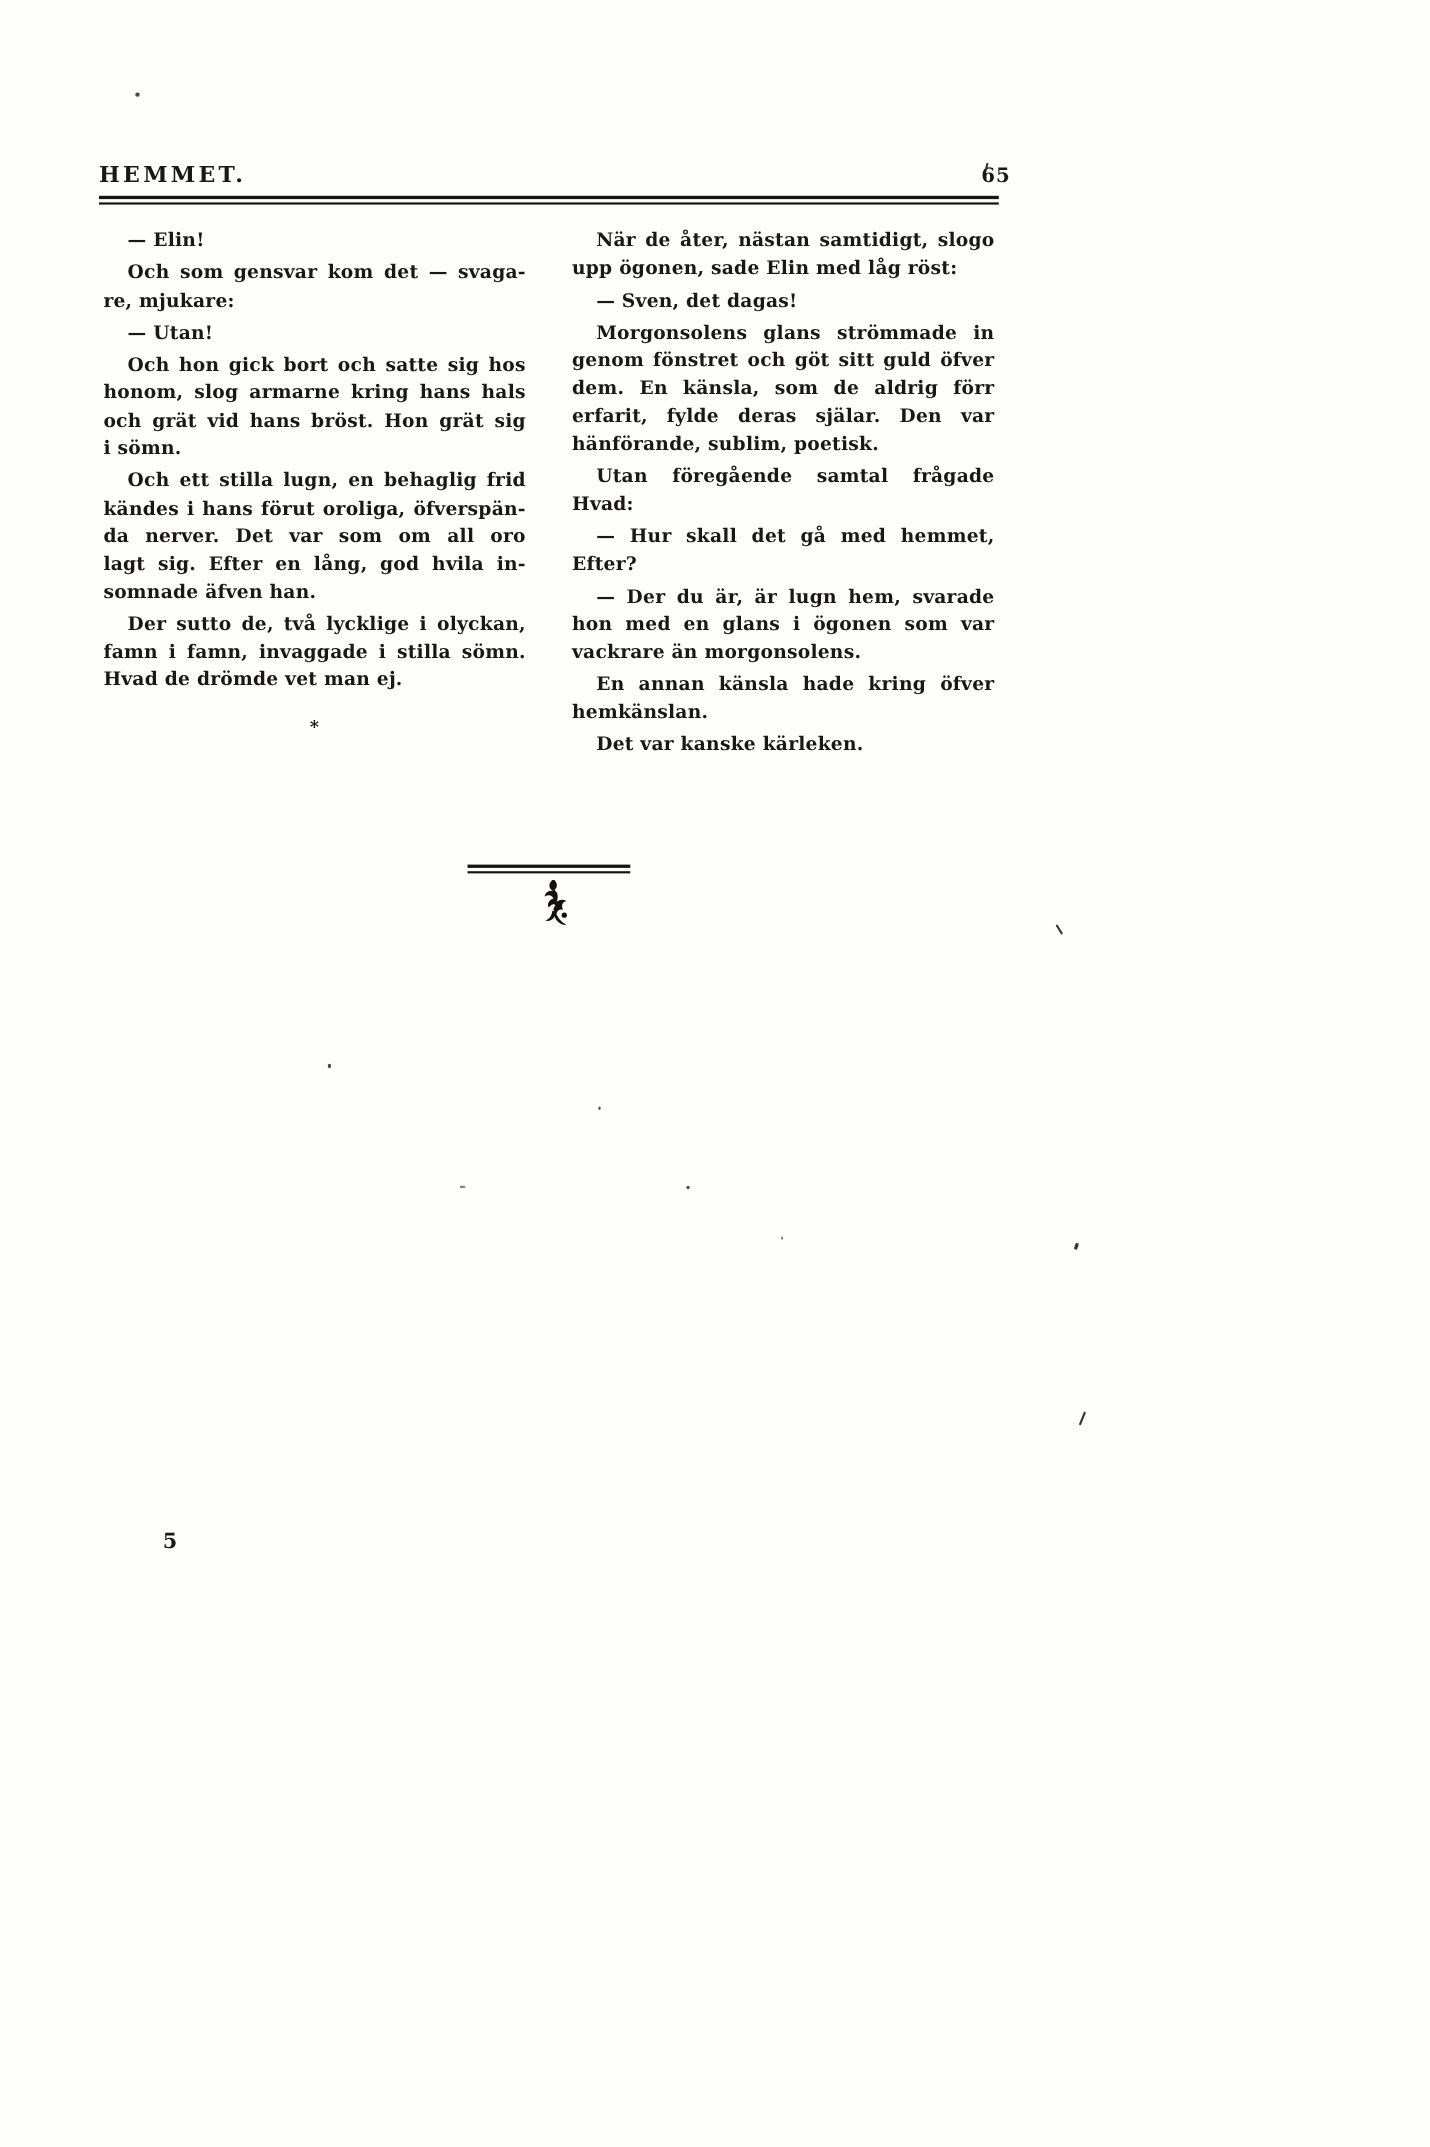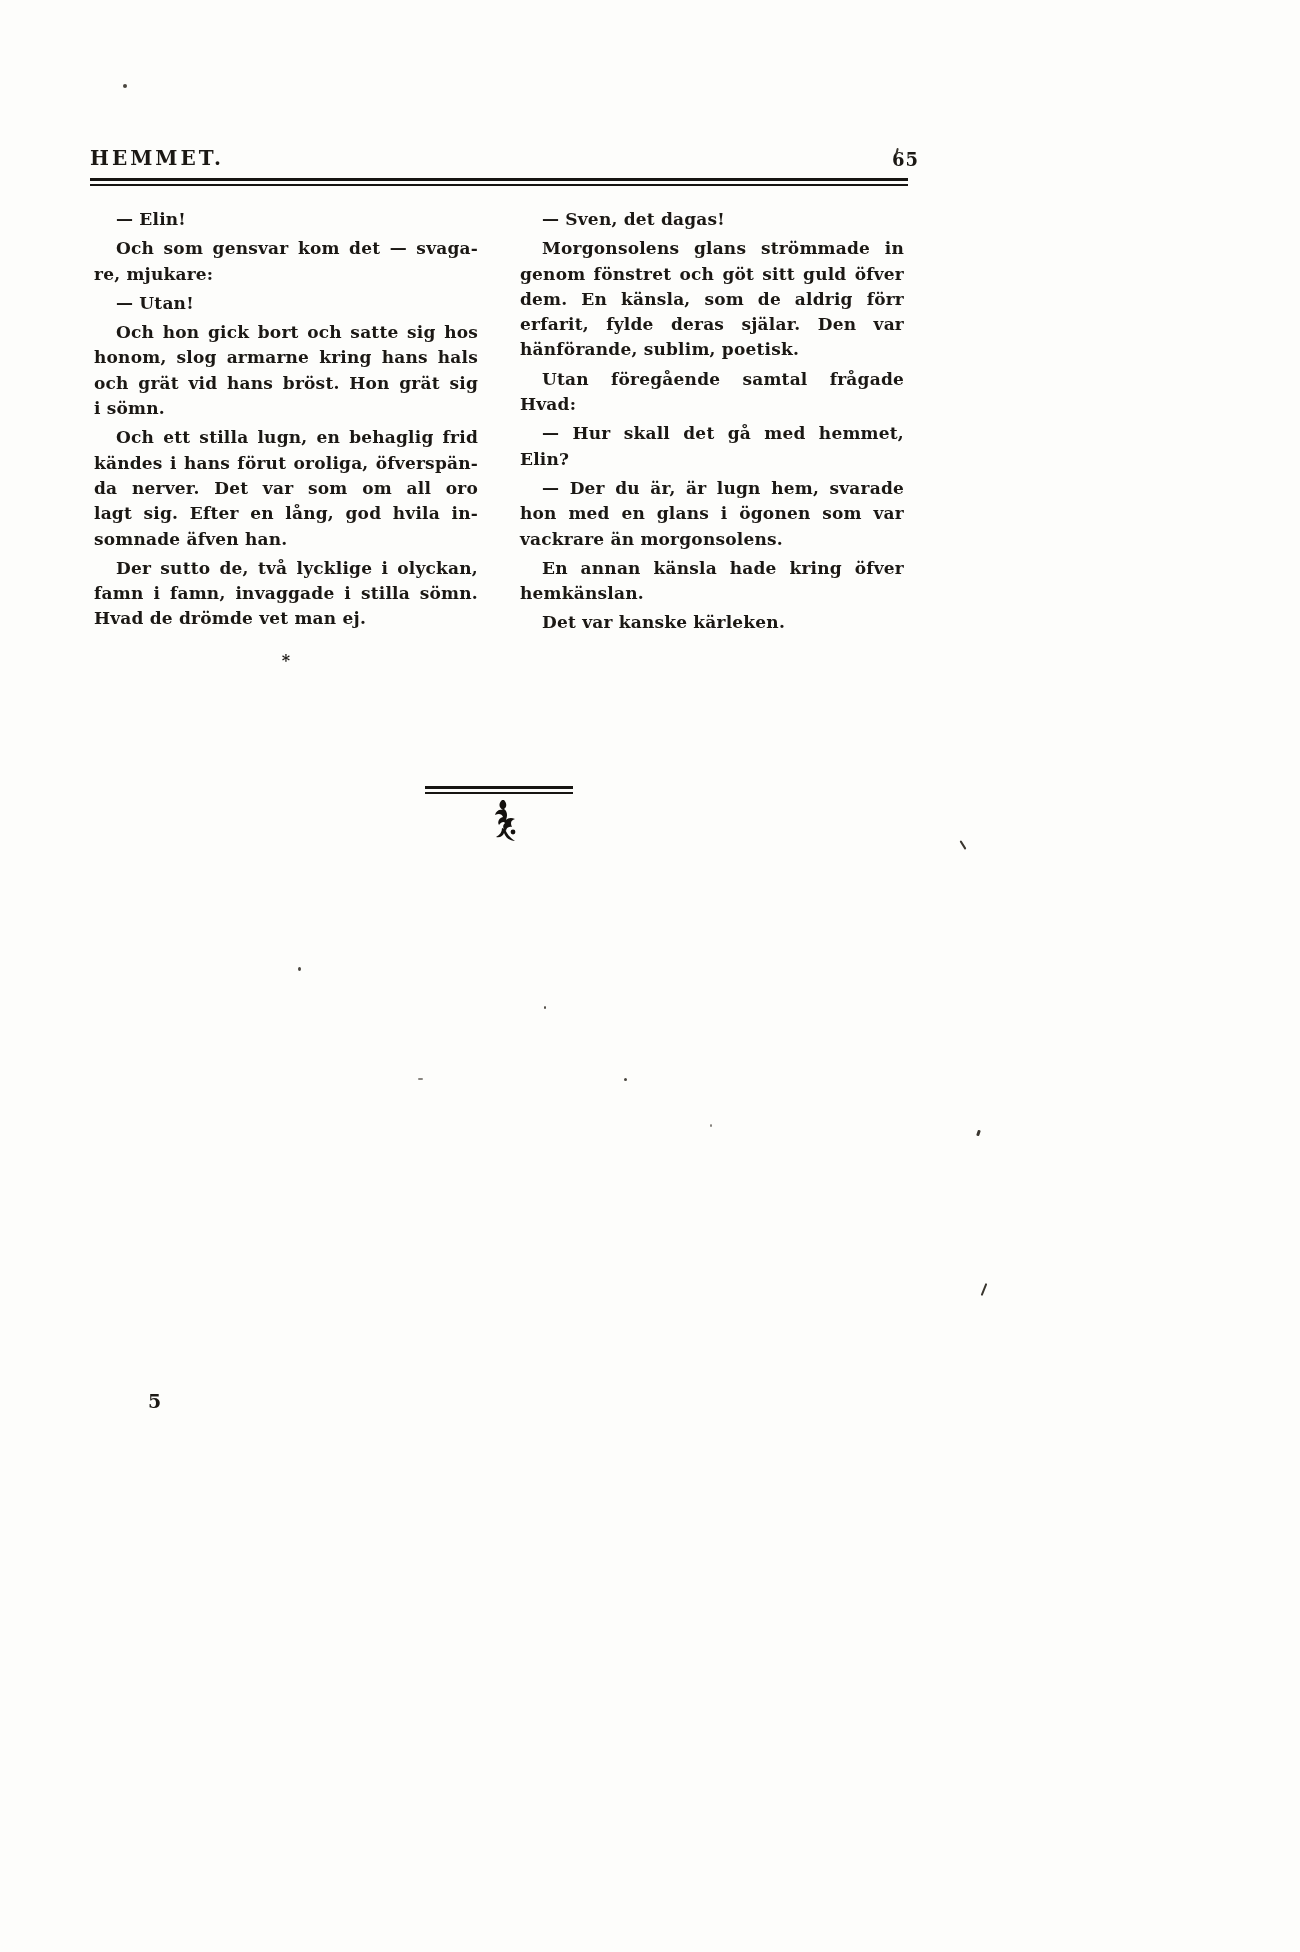--- a/index.html
+++ b/index.html
@@ -156,36 +156,40 @@
             <div class="line first">Der sutto de, två lycklige i olyckan,</div>
             <div class="line">famn i famn, invaggade i stilla sömn.</div>
             <div class="line last">Hvad de drömde vet man ej.</div>
           </div>
         </div>
       <div class="footnote-mark">*</div>
     </div>
     <div class="column">
       <div>
           <div class="paragraph">
+            <div class="line first">När de åter, nästan samtidigt, slogo</div>
+            <div class="line last">upp ögonen, sade Elin med låg röst:</div>
+          </div>
+          <div class="paragraph">
             <div class="line first last">— Sven, det dagas!</div>
           </div>
           <div class="paragraph">
             <div class="line first">Morgonsolens glans strömmade in</div>
             <div class="line">genom fönstret och göt sitt guld öfver</div>
             <div class="line">dem.  En känsla, som de aldrig förr</div>
             <div class="line">erfarit, fylde deras själar.  Den var</div>
             <div class="line last">hänförande, sublim, poetisk.</div>
           </div>
           <div class="paragraph">
             <div class="line first">Utan föregående samtal frågade</div>
             <div class="line last">Hvad:</div>
           </div>
           <div class="paragraph">
             <div class="line first">— Hur skall det gå med hemmet,</div>
-            <div class="line last">Elin?</div>
+            <div class="line last">Efter?</div>
           </div>
           <div class="paragraph">
             <div class="line first">— Der du är, är lugn hem, svarade</div>
             <div class="line">hon med en glans i ögonen som var</div>
             <div class="line last">vackrare än morgonsolens.</div>
           </div>
           <div class="paragraph">
             <div class="line first">En annan känsla hade kring öfver</div>
             <div class="line last">hemkänslan.</div>
           </div>

